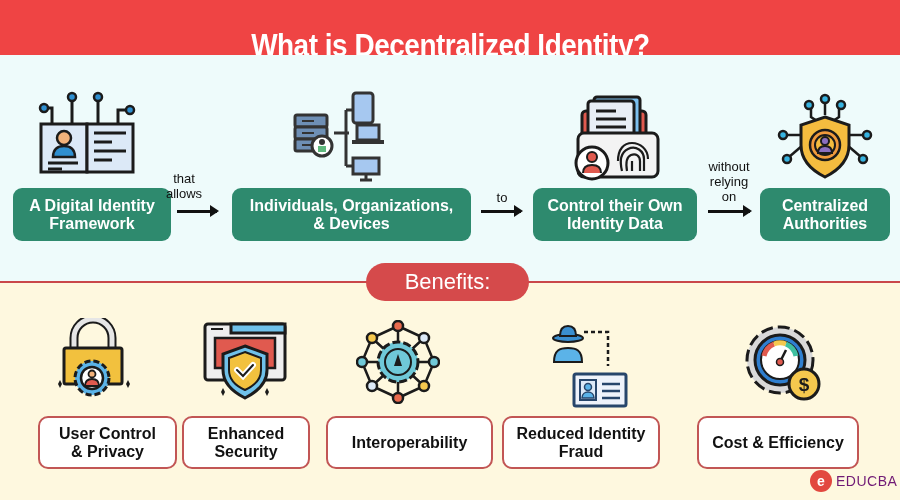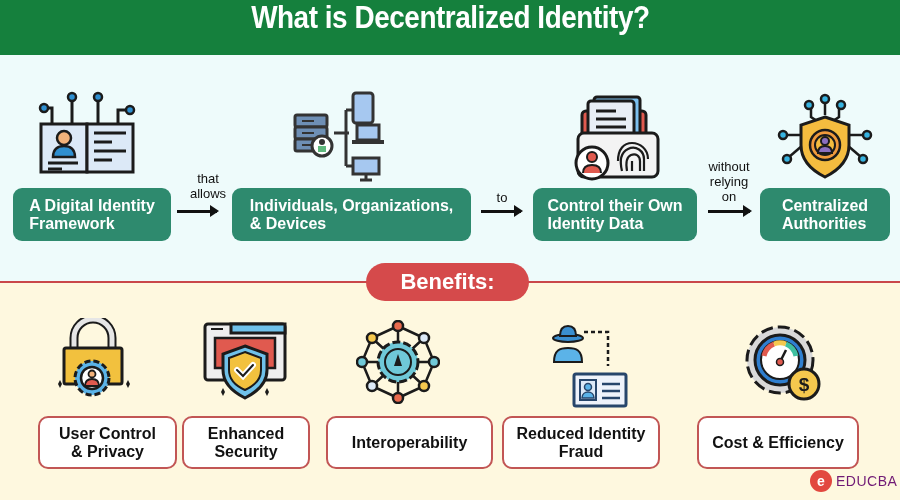--- a/index.html
+++ b/index.html
@@ -1,24 +1,24 @@
 <!DOCTYPE html>
 <html><head>
 <meta charset="utf-8">
 <style>
   * { box-sizing: border-box; margin: 0; padding: 0; }
   html, body { width: 900px; height: 500px; overflow: hidden; }
   body { position: relative; font-family: "Liberation Sans", "DejaVu Sans", sans-serif; background: #fef8df; }
-  .header { position: absolute; left: 0; top: 0; width: 900px; height: 64px; background: #15803d; display: flex; align-items: flex-start; justify-content: center; }
+  .header { position: absolute; left: 0; top: 0; width: 900px; height: 64px; background: #ef4444; display: flex; align-items: flex-end; justify-content: center; }
   .header h1 { color: #fff; font-size: 31px; font-weight: 700; letter-spacing: -0.5px; transform: scaleX(0.9); }
   .upper { position: absolute; left: 0; top: 55px; width: 900px; height: 227px; background: #eefbfb; }
   .lower { position: absolute; left: 0; top: 282px; width: 900px; height: 218px; background: #fef8df; }
   .divider { position: absolute; left: 0; top: 281px; width: 900px; height: 2px; background: #c9484a; }
-  .benefits-pill { position: absolute; left: 366px; top: 263px; width: 163px; height: 38px; border-radius: 19px; background: #d54a4b; color: #fff; font-weight: 700; font-size: 22px; display: flex; align-items: center; justify-content: center; }
-  .gbox { position: absolute; top: 188px; height: 53px; border-radius: 9px; background: #2e8a6e; color: #fff; font-weight: 700; font-size: 16px; line-height: 18px; display: flex; align-items: center; justify-content: center; white-space: pre-line; padding: 0 6px; }
+  .benefits-pill { position: absolute; left: 366px; top: 263px; width: 163px; height: 38px; border-radius: 19px; background: #d54a4b; color: #fff; font-weight: 400; font-size: 22px; display: flex; align-items: center; justify-content: center; }
+  .gbox { position: absolute; top: 188px; height: 53px; border-radius: 9px; background: #2e8a6e; color: #fff; font-weight: 700; font-size: 16px; line-height: 18px; text-align: center; display: flex; align-items: center; justify-content: center; white-space: pre-line; padding: 0 6px; }
   .connector { position: absolute; text-align: center; font-size: 13px; line-height: 15px; color: #111; white-space: pre-line; }
   .arrow { position: absolute; height: 3px; background: #111; }
   .arrow::after { content: ""; position: absolute; right: -2px; top: -5px; border-left: 9px solid #111; border-top: 6.5px solid transparent; border-bottom: 6.5px solid transparent; }
   .bbox { position: absolute; top: 416px; height: 53px; border-radius: 10px; background: #fff; border: 2px solid #c25655; color: #111; font-weight: 700; font-size: 16px; line-height: 18px; text-align: center; display: flex; align-items: center; justify-content: center; white-space: pre-line; padding: 0 4px; }
   .icon { position: absolute; }
   .logo { position: absolute; left: 810px; top: 470px; display: flex; align-items: center; gap: 4px; }
   .logo-mark { width: 22px; height: 22px; border-radius: 50%; background: #e2483f; color: #fff; font-size: 14px; font-weight: 700; display: flex; align-items: center; justify-content: center; }
   .logo-text { font-size: 14px; color: #701a75; letter-spacing: 0.5px; }
 </style>
 </head>
@@ -135,21 +135,21 @@
 
 <div class="gbox" style="left:13px;width:158px">A Digital Identity
 Framework</div>
 <div class="gbox" style="left:232px;width:239px">Individuals, Organizations,
 &amp; Devices</div>
 <div class="gbox" style="left:533px;width:164px">Control their Own
 Identity Data</div>
 <div class="gbox" style="left:760px;width:130px">Centralized
 Authorities</div>
 
-<div class="connector" style="left:184px;top:171px;width:48px">that
+<div class="connector" style="left:160px;top:171px;width:48px">that
 allows</div>
 <div class="arrow" style="left:177px;top:210px;width:40px"></div>
 
 <div class="connector" style="left:482px;top:190px;width:40px">to</div>
 <div class="arrow" style="left:481px;top:210px;width:40px"></div>
 
 <div class="connector" style="left:700px;top:159px;width:58px">without
 relying
 on</div>
 <div class="arrow" style="left:708px;top:210px;width:42px"></div>

